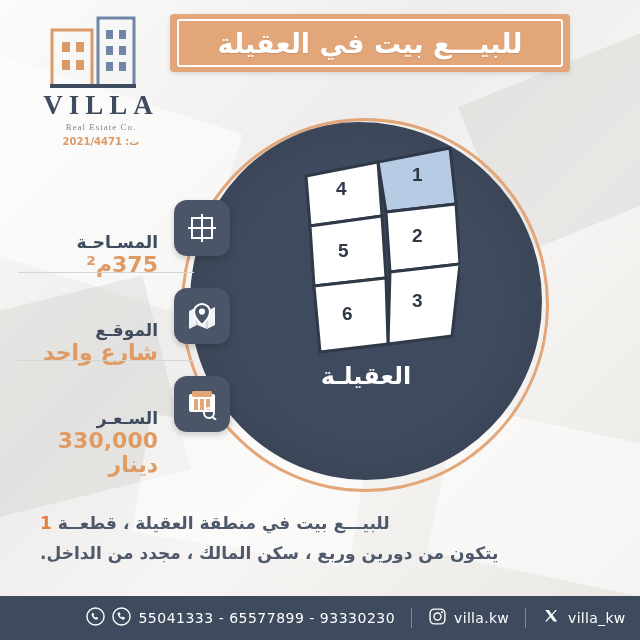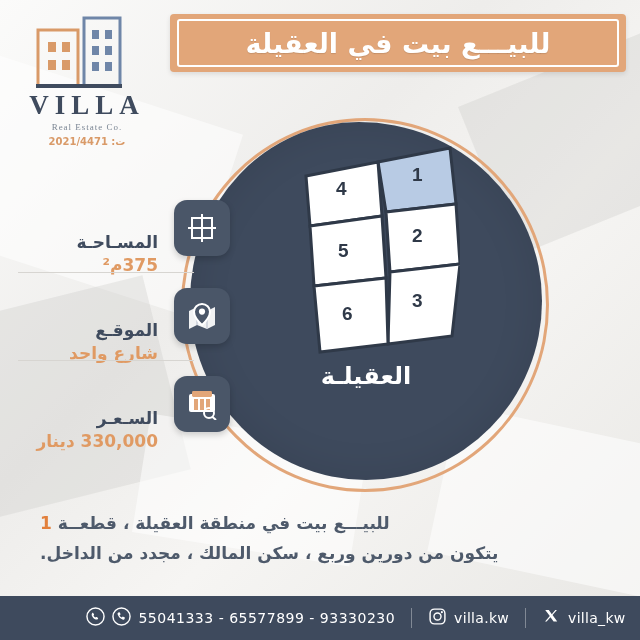--- a/index.html
+++ b/index.html
@@ -28,21 +28,21 @@
     transform-origin: center;
     pointer-events: none;
   }
   .facet.dark { background: rgba(200,198,195,0.30); }
 
   
   .title-band {
     position: absolute;
     top: 14px;
     left: 170px;
-    width: 456px;
+    width: 400px;
     height: 58px;
     background: #e2a679;
     border-radius: 4px;
     box-shadow: 0 2px 5px rgba(0,0,0,0.10);
   }
   .title-band .inner {
     position: absolute;
     inset: 5px 7px;
     border: 2px solid #ffffff;
     border-radius: 3px;
@@ -57,21 +57,21 @@
     letter-spacing: 1px;
     direction: rtl;
     text-shadow: 0 1px 1px rgba(0,0,0,0.12);
     white-space: nowrap;
   }
 
   
   .logo {
     position: absolute;
     top: 16px;
-    left: 12px;
+    left: 26px;
     width: 150px;
     height: 130px;
     text-align: center;
   }
   .logo-mark {
     position: relative;
     width: 110px;
     height: 72px;
     margin: 0 auto;
   }
@@ -165,21 +165,21 @@
   }
   .feature .lbl {
     color: #3f4b5e;
     font-size: 17px;
     font-weight: bold;
     letter-spacing: 1px;
     line-height: 22px;
   }
   .feature .val {
     color: #e09a63;
-    font-size: 17px;
+    font-size: 22px;
     font-weight: bold;
     line-height: 24px;
     direction: rtl;
   }
   .icon-badge {
     position: absolute;
     right: 0;
     top: 0;
     width: 56px;
     height: 56px;

